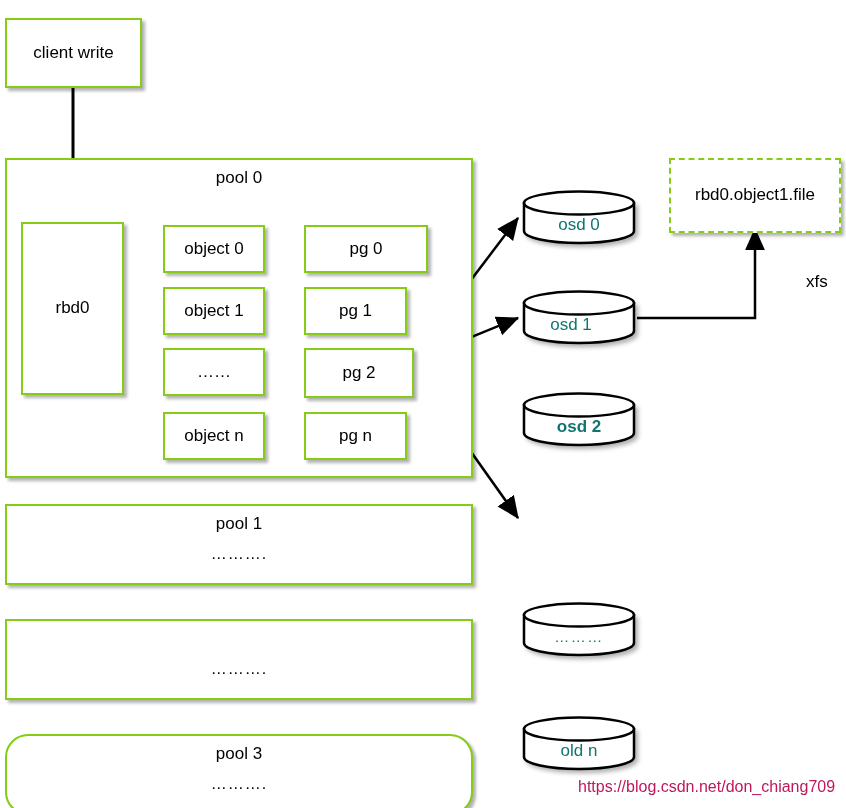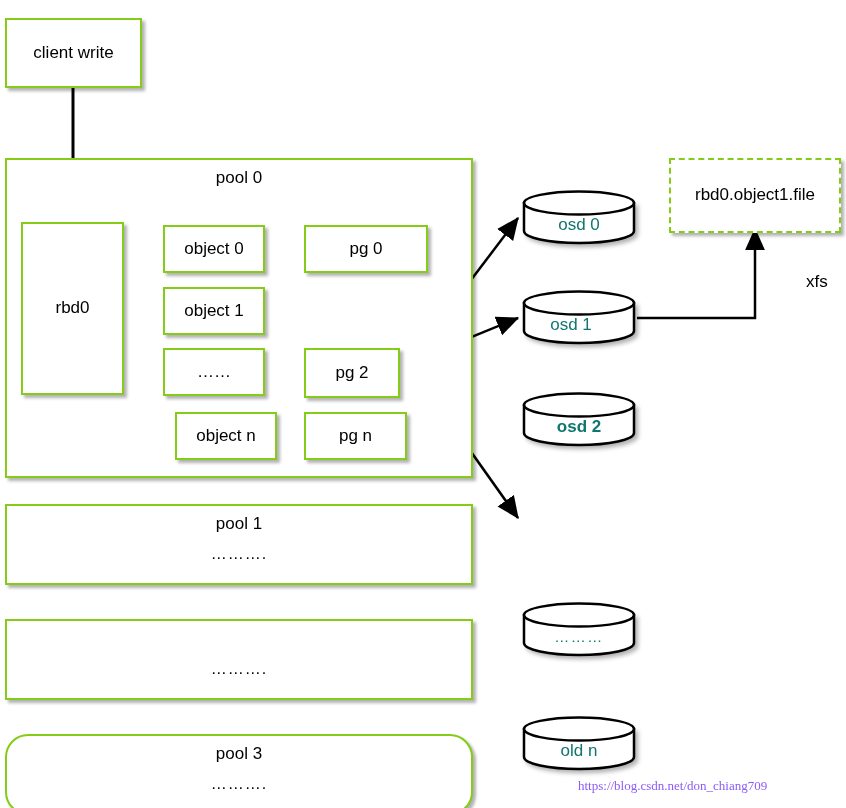--- a/index.html
+++ b/index.html
@@ -92,25 +92,24 @@
     left: 0;
     top: 0;
     width: 846px;
     height: 808px;
     pointer-events: none;
   }
 
   
   .watermark {
     position: absolute;
-    font-size: 13px;
-    color: #8b5cf6;
+    font-size: 16px;
+    color: #be185d;
     white-space: nowrap;
     user-select: none;
-    font-family: Liberation Serif, serif;
   }
 </style>
 </head>
 <body>
 
 <div id="canvas">
 
   <svg id="edges" viewBox="0 0 846 808">
     <defs>
       <marker id="arrow" markerWidth="10" markerHeight="10" refX="8.5" refY="4" orient="auto" markerUnits="strokeWidth">
@@ -147,28 +146,31 @@
 
   <div class="node" style="left:163px; top:215px; width:102px; height:48px;">
     <span>object 0</span>
   </div>
   <div class="node" style="left:163px; top:277px; width:102px; height:48px;">
     <span>object 1</span>
   </div>
   <div class="node" style="left:163px; top:338px; width:102px; height:48px;">
     <span>……</span>
   </div>
-  <div class="node" style="left:175px; top:402px; width:102px; height:48px;">
+  <div class="node" style="left:163px; top:402px; width:102px; height:48px;">
     <span>object n</span>
   </div>
 
   <div class="node" style="left:304px; top:215px; width:124px; height:48px;">
     <span>pg 0</span>
   </div>
-  <div class="node" style="left:304px; top:338px; width:96px; height:50px;">
+  <div class="node" style="left:304px; top:277px; width:103px; height:48px;">
+    <span>pg 1</span>
+  </div>
+  <div class="node" style="left:304px; top:338px; width:110px; height:50px;">
     <span>pg 2</span>
   </div>
   <div class="node" style="left:304px; top:402px; width:103px; height:48px;text-align:center;">
     <span>pg n</span>
   </div>
 
   <div class="node container" style="left:5px; top:494px; width:468px; height:81px;">
     <div class="container-title" style="top:8px;">pool 1</div>
     <div class="container-sub" style="top:38px;">……….</div>
   </div>

